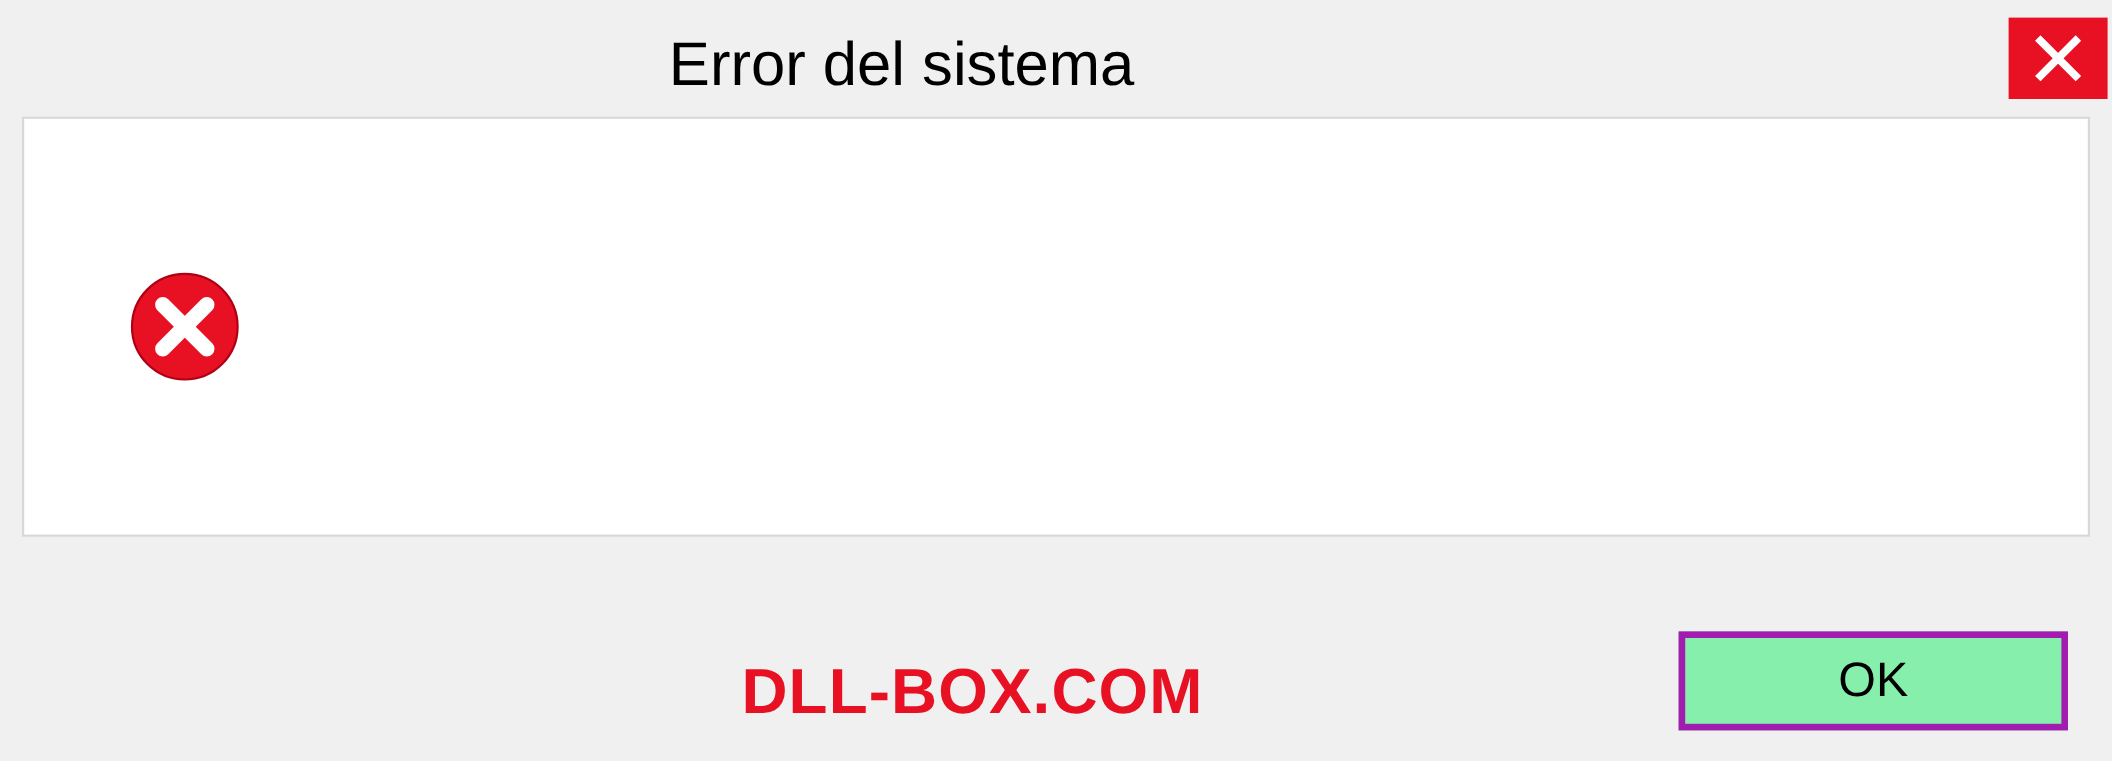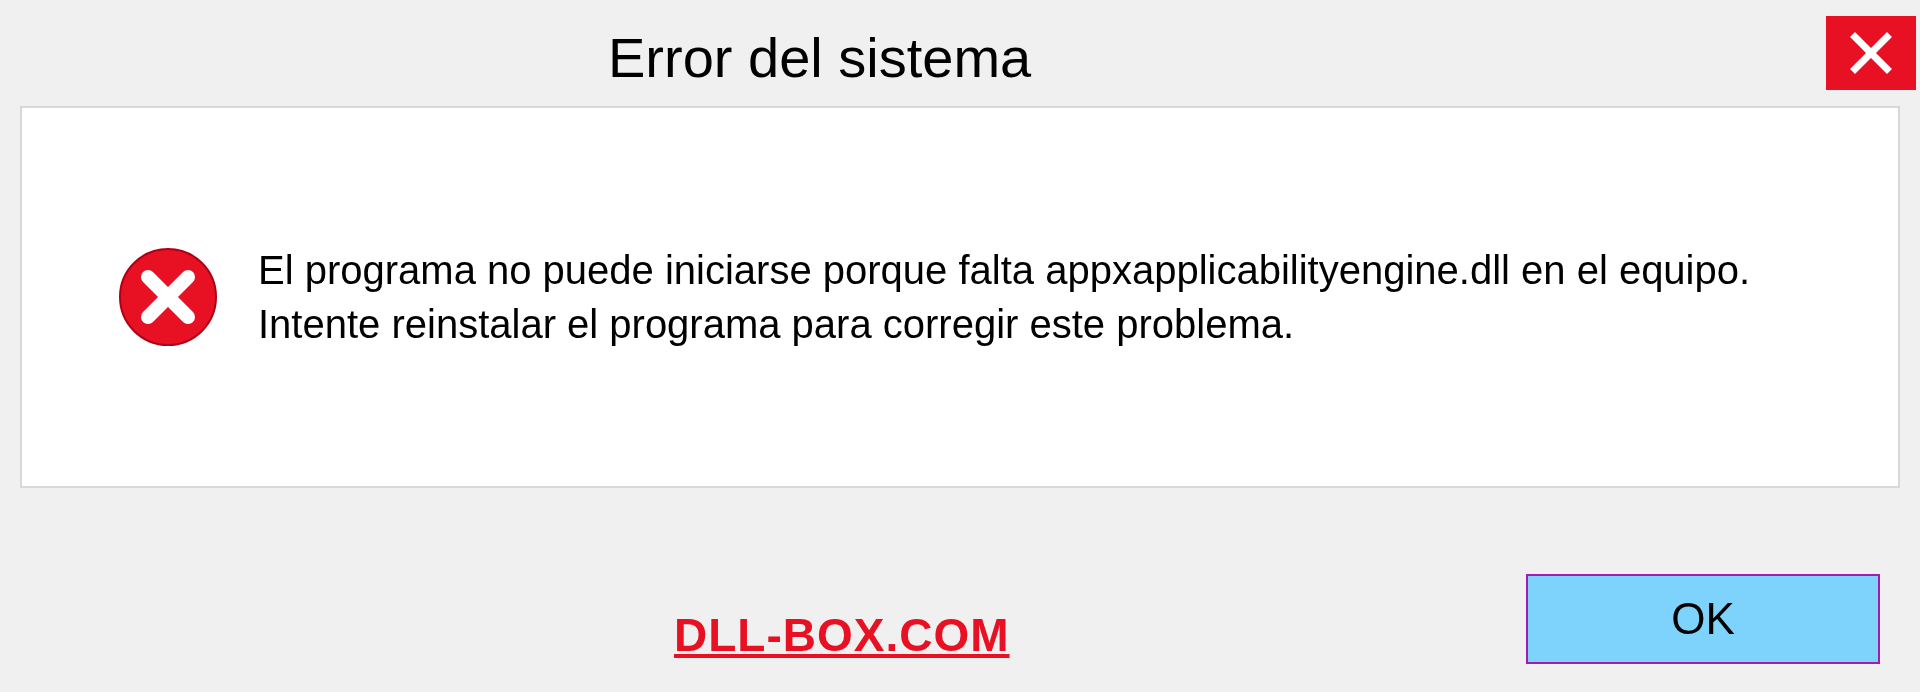--- a/index.html
+++ b/index.html
@@ -73,32 +73,31 @@
       right: 0;
       display: flex;
       align-items: center;
       justify-content: flex-end;
       padding: 0 40px;
     }
     .watermark {
       position: absolute;
       left: 674px;
       bottom: 30px;
-      font-size: 46px;
+      font-size: 58px;
       font-weight: 900;
       color: #e81123;
       letter-spacing: 1px;
       font-family: Arial, Helvetica, sans-serif;
-      text-decoration: underline;
     }
     .ok-button {
       width: 354px;
       height: 90px;
-      background: #7dd3fc;
-      border: 2px solid #a21caf;
+      background: #86efac;
+      border: 6px solid #a21caf;
       font-size: 44px;
       color: #000;
       display: flex;
       align-items: center;
       justify-content: center;
       cursor: pointer;
       margin-left: 37px;
     }
   </style>
 </head>
@@ -116,20 +115,19 @@
 
 <div class="content-panel">
   <div class="error-icon-wrap">
     <svg viewBox="0 0 100 100">
       <circle cx="50" cy="50" r="48" fill="#e81123"></circle>
       <circle cx="50" cy="50" r="48" fill="none" stroke="#b00016" stroke-width="2"></circle>
       <line x1="30" y1="30" x2="70" y2="70" stroke="#fff" stroke-width="14" stroke-linecap="round"></line>
       <line x1="70" y1="30" x2="30" y2="70" stroke="#fff" stroke-width="14" stroke-linecap="round"></line>
     </svg>
   </div>
-  <div class="error-message">El programa no puede iniciarse porque falta appxapplicabilityengine.dll en el equipo. Intente reinstalar el programa para corregir este problema.</div>
 </div>
 
 <div class="watermark">DLL-BOX.COM</div>
 
 <div class="footer">
   <div class="ok-button">OK</div>
 </div>
 
 </body></html>

